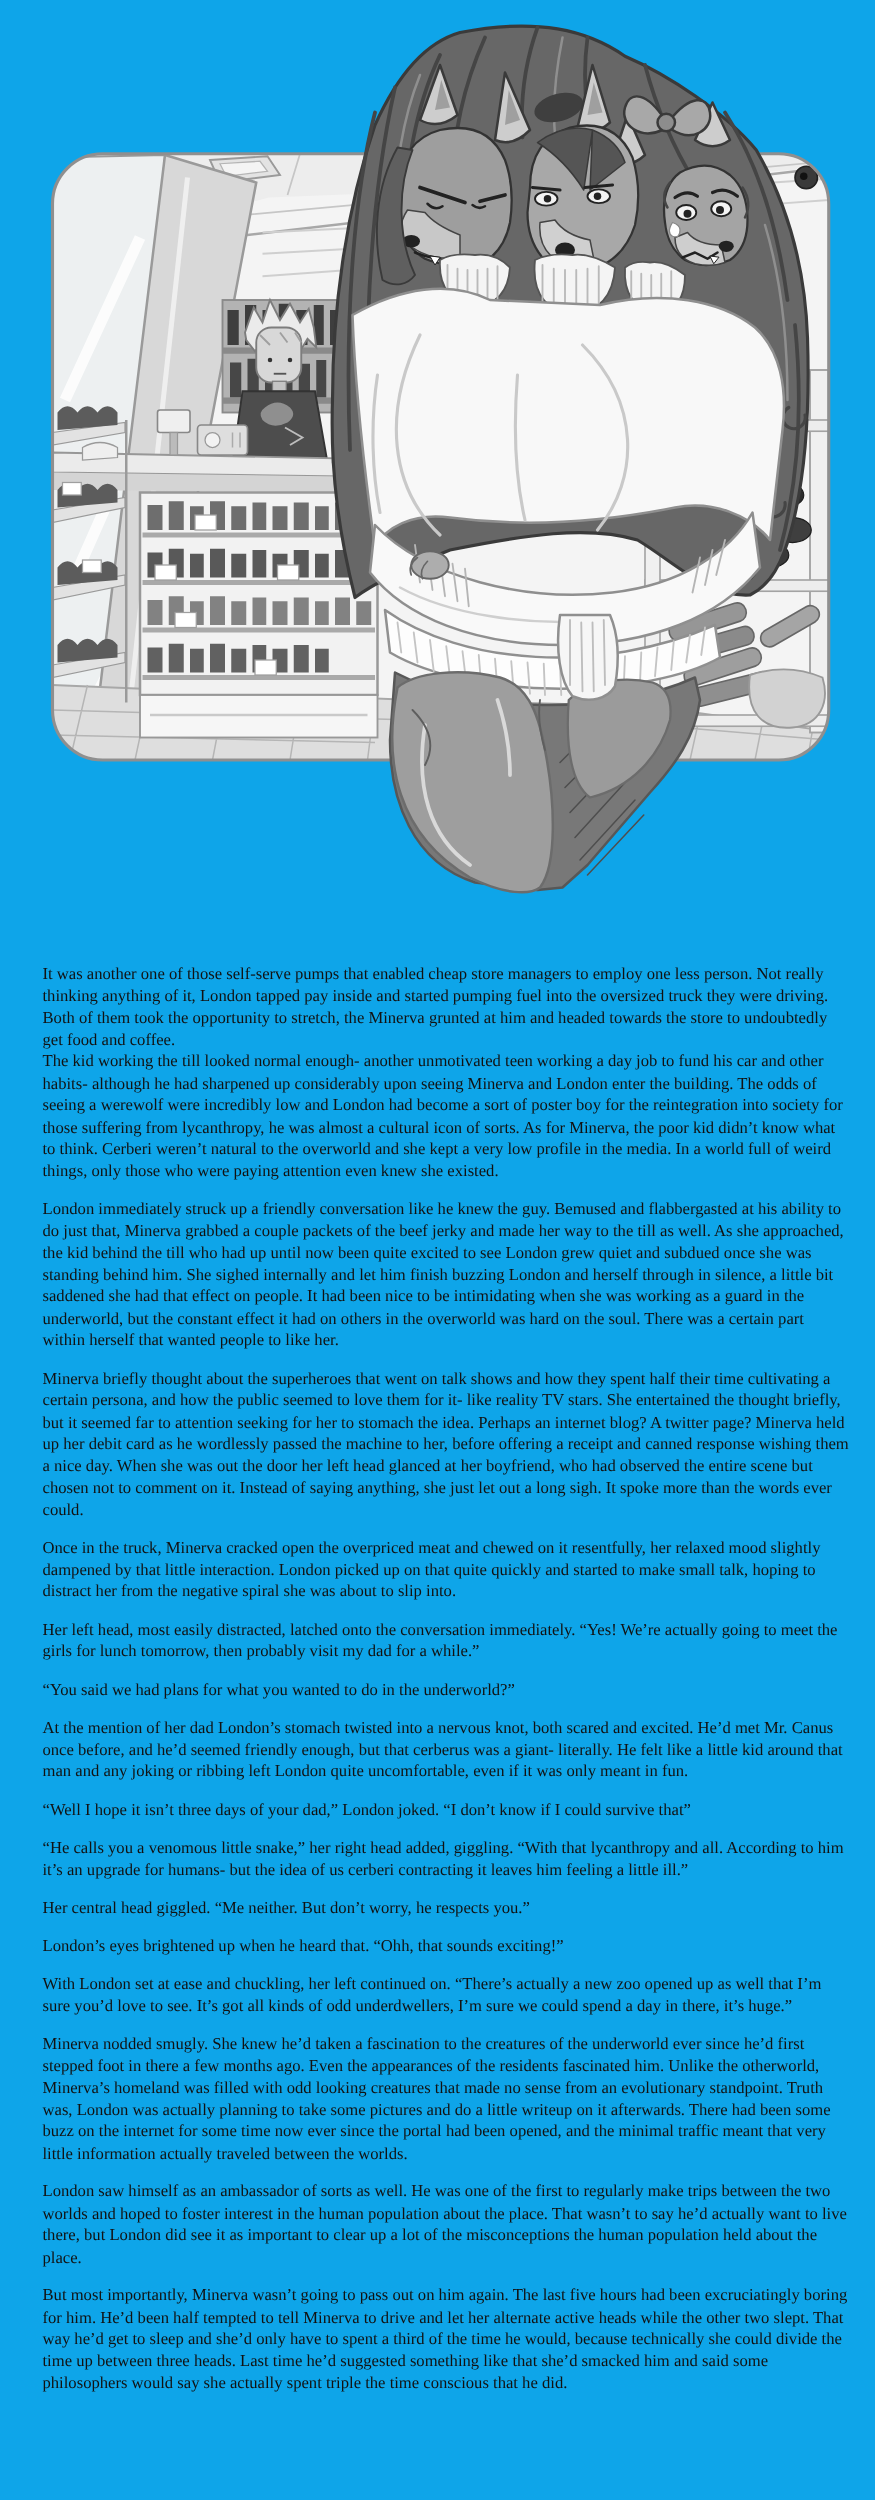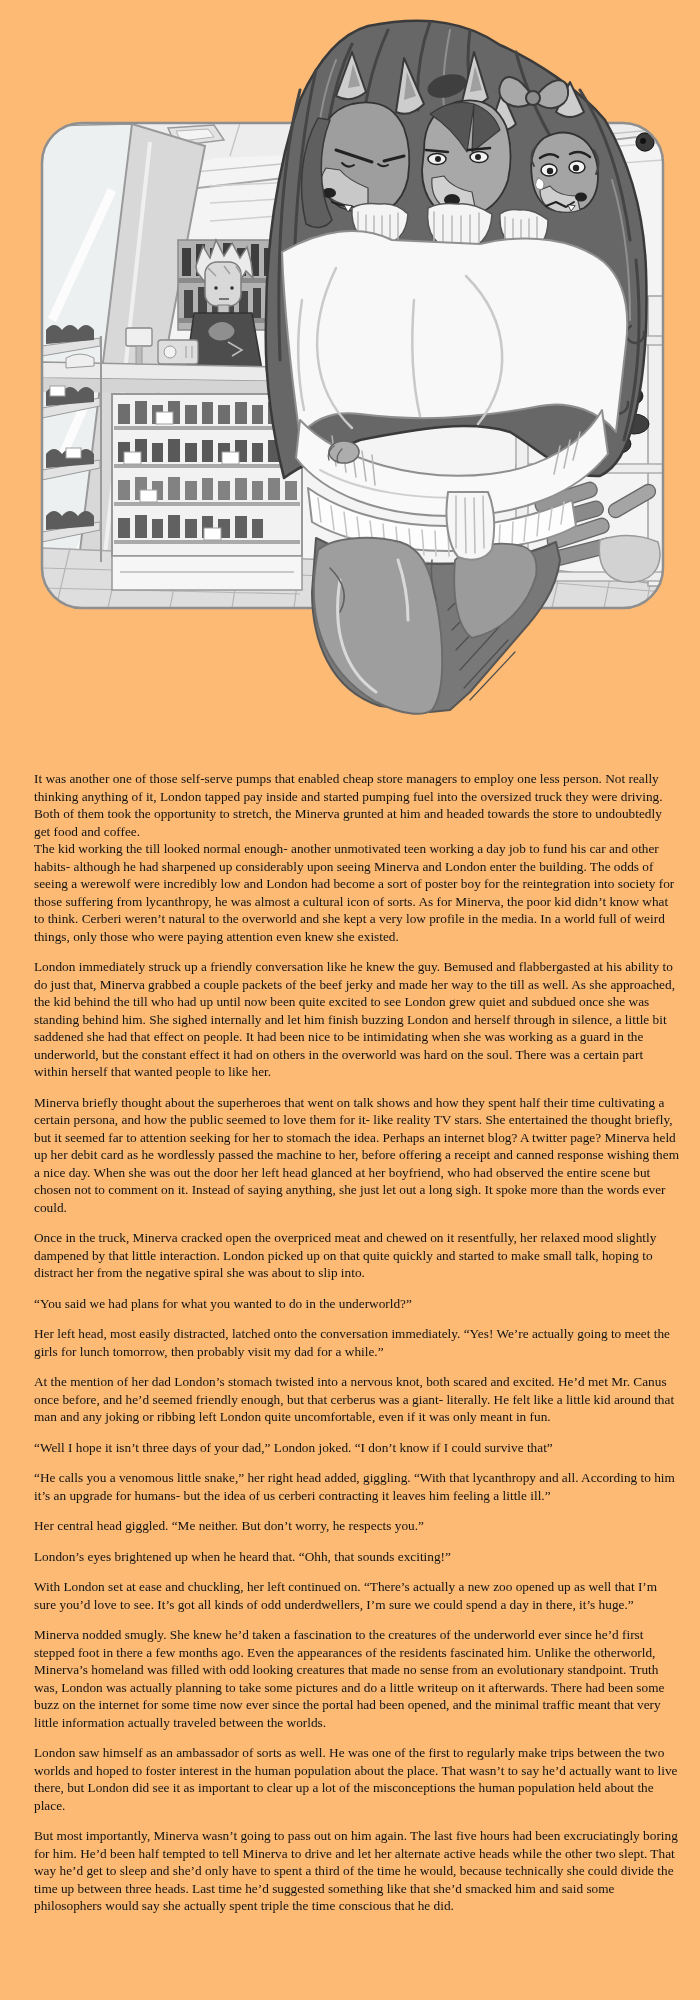--- a/index.html
+++ b/index.html
@@ -1,16 +1,16 @@
 <!DOCTYPE html>
 <html><head>
 <meta charset="utf-8">
 <style>
   html,body{margin:0;padding:0;background:#ffffff;}
-  .page{position:relative;width:700px;height:2000px;background:#fdba74;overflow:hidden;
+  .page{position:relative;width:700px;height:2000px;background:#0ea5e9;overflow:hidden;
         font-family:"Liberation Serif","DejaVu Serif",serif;color:#151515;}
   .illustration{position:absolute;top:0;left:0;width:700px;height:720px;margin:0;}
   .illustration svg{display:block;width:700px;height:720px;}
   .story{position:absolute;top:770px;left:34px;width:646px;
          font-size:13.3px;line-height:17.5px;color:#121212;text-align:left;}
   .story p{margin:13px 0 0 0;padding:0;}
   .story p.first{margin-top:0;}
   .story p.flush{margin-top:0;}
 </style>
 </head>
@@ -281,22 +281,22 @@
       </g>
     </svg>
   </figure>
 
   <main class="story">
     <p class="first">It was another one of those self-serve pumps that enabled cheap store managers to employ one less person. Not really thinking anything of it, London tapped pay inside and started pumping fuel into the oversized truck they were driving. Both of them took the opportunity to stretch, the Minerva grunted at him and headed towards the store to undoubtedly get food and coffee.</p>
     <p class="flush">The kid working the till looked normal enough- another unmotivated teen working a day job to fund his car and other habits- although he had sharpened up considerably upon seeing Minerva and London enter the building. The odds of seeing a werewolf were incredibly low and London had become a sort of poster boy for the reintegration into society for those suffering from lycanthropy, he was almost a cultural icon of sorts. As for Minerva, the poor kid didn’t know what to think. Cerberi weren’t natural to the overworld and she kept a very low profile in the media. In a world full of weird things, only those who were paying attention even knew she existed.</p>
     <p>London immediately struck up a friendly conversation like he knew the guy. Bemused and flabbergasted at his ability to do just that, Minerva grabbed a couple packets of the beef jerky and made her way to the till as well. As she approached, the kid behind the till who had up until now been quite excited to see London grew quiet and subdued once she was standing behind him.  She sighed internally and let him finish buzzing London and herself through in silence, a little bit saddened she had that effect on people. It had been nice to be intimidating when she was working as a guard in the underworld, but the constant effect it had on others in the overworld was hard on the soul. There was a certain part within herself that wanted people to like her.</p>
     <p>Minerva briefly thought about the superheroes that went on talk shows and how they spent half their time cultivating a certain persona, and how the public seemed to love them for it- like reality TV stars. She entertained the thought briefly, but it seemed far to attention seeking for her to stomach the idea. Perhaps an internet blog? A twitter page? Minerva held up her debit card as he wordlessly passed the machine to her, before offering a receipt and canned response wishing them a nice day. When she was out the door her left head glanced at her boyfriend, who had observed the entire scene but chosen not to comment on it. Instead of saying anything, she just let out a long sigh. It spoke more than the words ever could.</p>
     <p>Once in the truck, Minerva cracked open the overpriced meat and chewed on it resentfully, her relaxed mood slightly dampened by that little interaction. London picked up on that quite quickly and started to make small talk, hoping to distract her from the negative spiral she was about to slip into.</p>
+    <p>Her left head, most easily distracted, latched onto the conversation immediately. “Yes! We’re actually going to meet the girls for lunch tomorrow, then probably visit my dad for a while.”</p>
     <p>“You said we had plans for what you wanted to do in the underworld?”</p>
-    <p>Her left head, most easily distracted, latched onto the conversation immediately. “Yes! We’re actually going to meet the girls for lunch tomorrow, then probably visit my dad for a while.”</p>
     <p>At the mention of her dad London’s stomach twisted into a nervous knot, both scared and excited. He’d met Mr. Canus once before, and he’d seemed friendly enough, but that cerberus was a giant- literally. He felt like a little kid around that man and any joking or ribbing left London quite uncomfortable, even if it was only meant in fun.</p>
     <p>“Well I hope it isn’t three days of your dad,” London joked. “I don’t know if I could survive that”</p>
     <p>“He calls you a venomous little snake,” her right head added, giggling. “With that lycanthropy and all. According to him it’s an upgrade for humans- but the idea of us cerberi contracting it leaves him feeling a little ill.”</p>
     <p>Her central head giggled. “Me neither. But don’t worry, he respects you.”</p>
     <p>London’s eyes brightened up when he heard that. “Ohh, that sounds exciting!”</p>
     <p>With London set at ease and chuckling, her left continued on. “There’s actually a new zoo opened up as well that I’m sure you’d love to see. It’s got all kinds of odd underdwellers, I’m sure we could spend a day in there, it’s huge.”</p>
     <p>Minerva nodded smugly. She knew he’d taken a fascination to the creatures of the underworld ever since he’d first stepped foot in there a few months ago. Even the appearances of the residents fascinated him. Unlike the otherworld, Minerva’s homeland was filled with odd looking creatures that made no sense from an evolutionary standpoint. Truth was, London was actually planning to take some pictures and do a little writeup on it afterwards. There had been some buzz on the internet for some time now ever since the portal had been opened, and the minimal traffic meant that very little information actually traveled between the worlds.</p>
     <p>London saw himself as an ambassador of sorts as well. He was one of the first to regularly make trips between the two worlds and hoped to foster interest in the human population about the place. That wasn’t to say he’d actually want to live there, but London did see it as important to clear up a lot of the misconceptions the human population held about the place.</p>
     <p>But most importantly, Minerva wasn’t going to pass out on him again. The last five hours had been excruciatingly boring for him. He’d been half tempted to tell Minerva to drive and let her alternate active heads while the other two slept. That way he’d get to sleep and she’d only have to spent a third of the time he would, because technically she could divide the time up between three heads. Last time he’d suggested something like that she’d smacked him and said some philosophers would say she actually spent triple the time conscious that he did.</p>
   </main>

